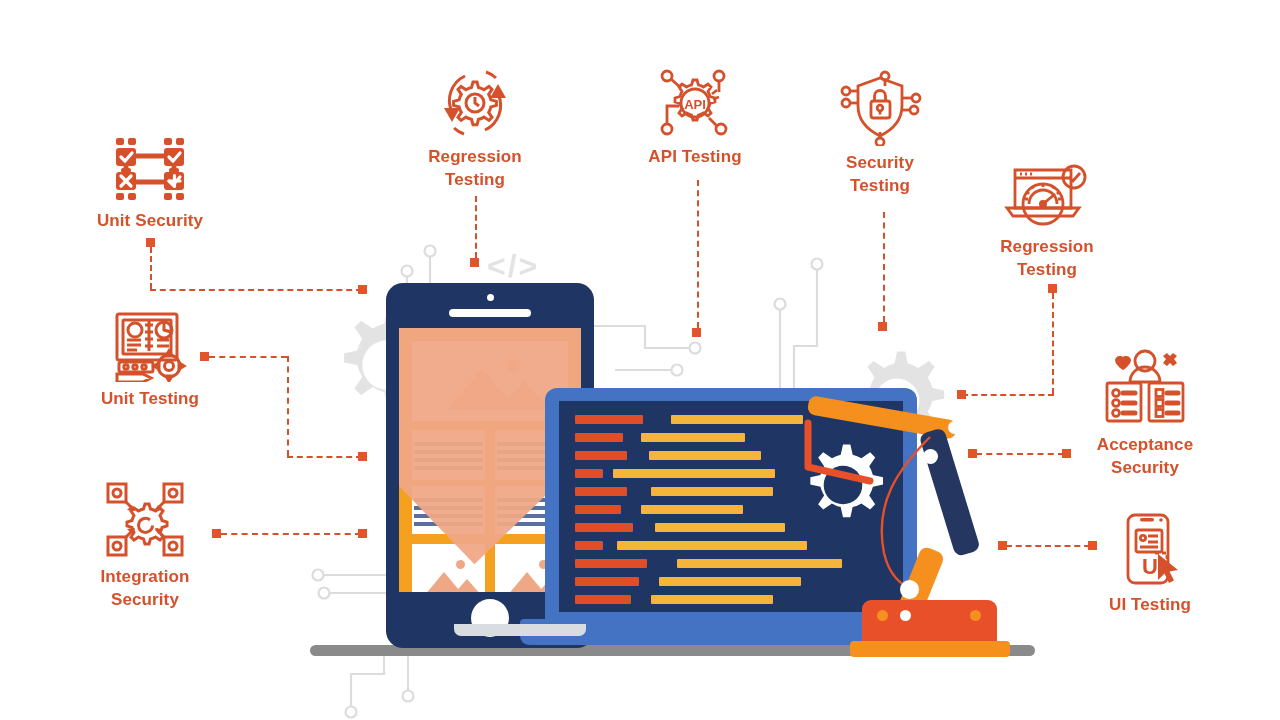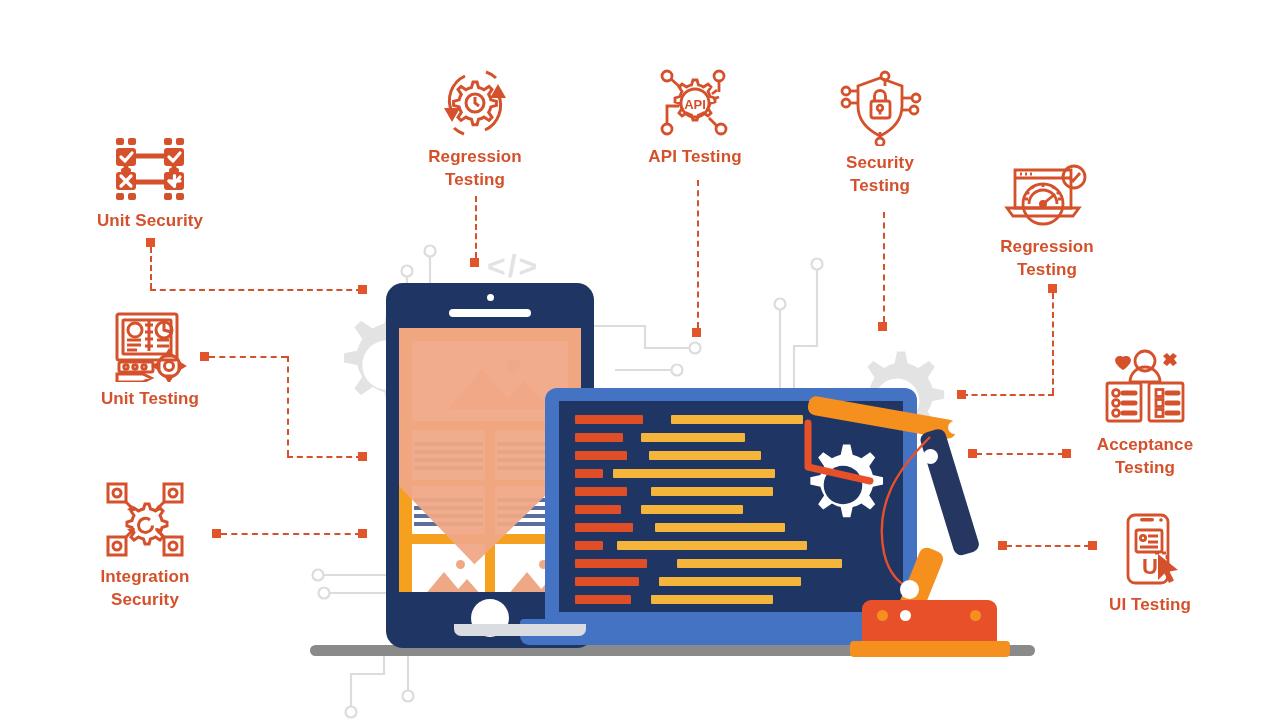--- a/index.html
+++ b/index.html
@@ -575,21 +575,21 @@
           <rect x="55" y="51.5" width="7" height="7"></rect>
           <rect x="55" y="61.5" width="7" height="7"></rect>
           <path d="M66 45 h11 M66 55 h11 M66 65 h11" stroke-width="5" stroke-linecap="round"></path>
         </g>
         <g fill="#d4512b">
           <path d="M14 12 a5 5 0 0 1 8-3 a5 5 0 0 1 8 3 c0 5-8 10-8 10 s-8-5-8-10 z"></path>
           <path d="M62 8 l4-3 3 3 3-3 4 3 -3 3 3 4 -4 3 -3-3 -3 3 -4-3 3-4 z"></path>
         </g>
       </svg>
       <div class="caption">Acceptance
-Testing</div>
+Security</div>
     </div>
 
     <div class="node" style="left:1055px; top:512px;">
       <svg class="ico" width="76" height="76" viewBox="0 0 76 76">
         <g stroke="#d4512b" stroke-width="2.8" fill="none">
           <rect x="16" y="3" width="40" height="68" rx="7"></rect>
           <rect x="28" y="6" width="14" height="3.5" rx="1.7" fill="#d4512b" stroke="none"></rect>
           <circle cx="49" cy="8" r="1.8" fill="#d4512b" stroke="none"></circle>
           <rect x="24" y="18" width="26" height="22" rx="2"></rect>
           <circle cx="31" cy="26" r="2.6"></circle>

